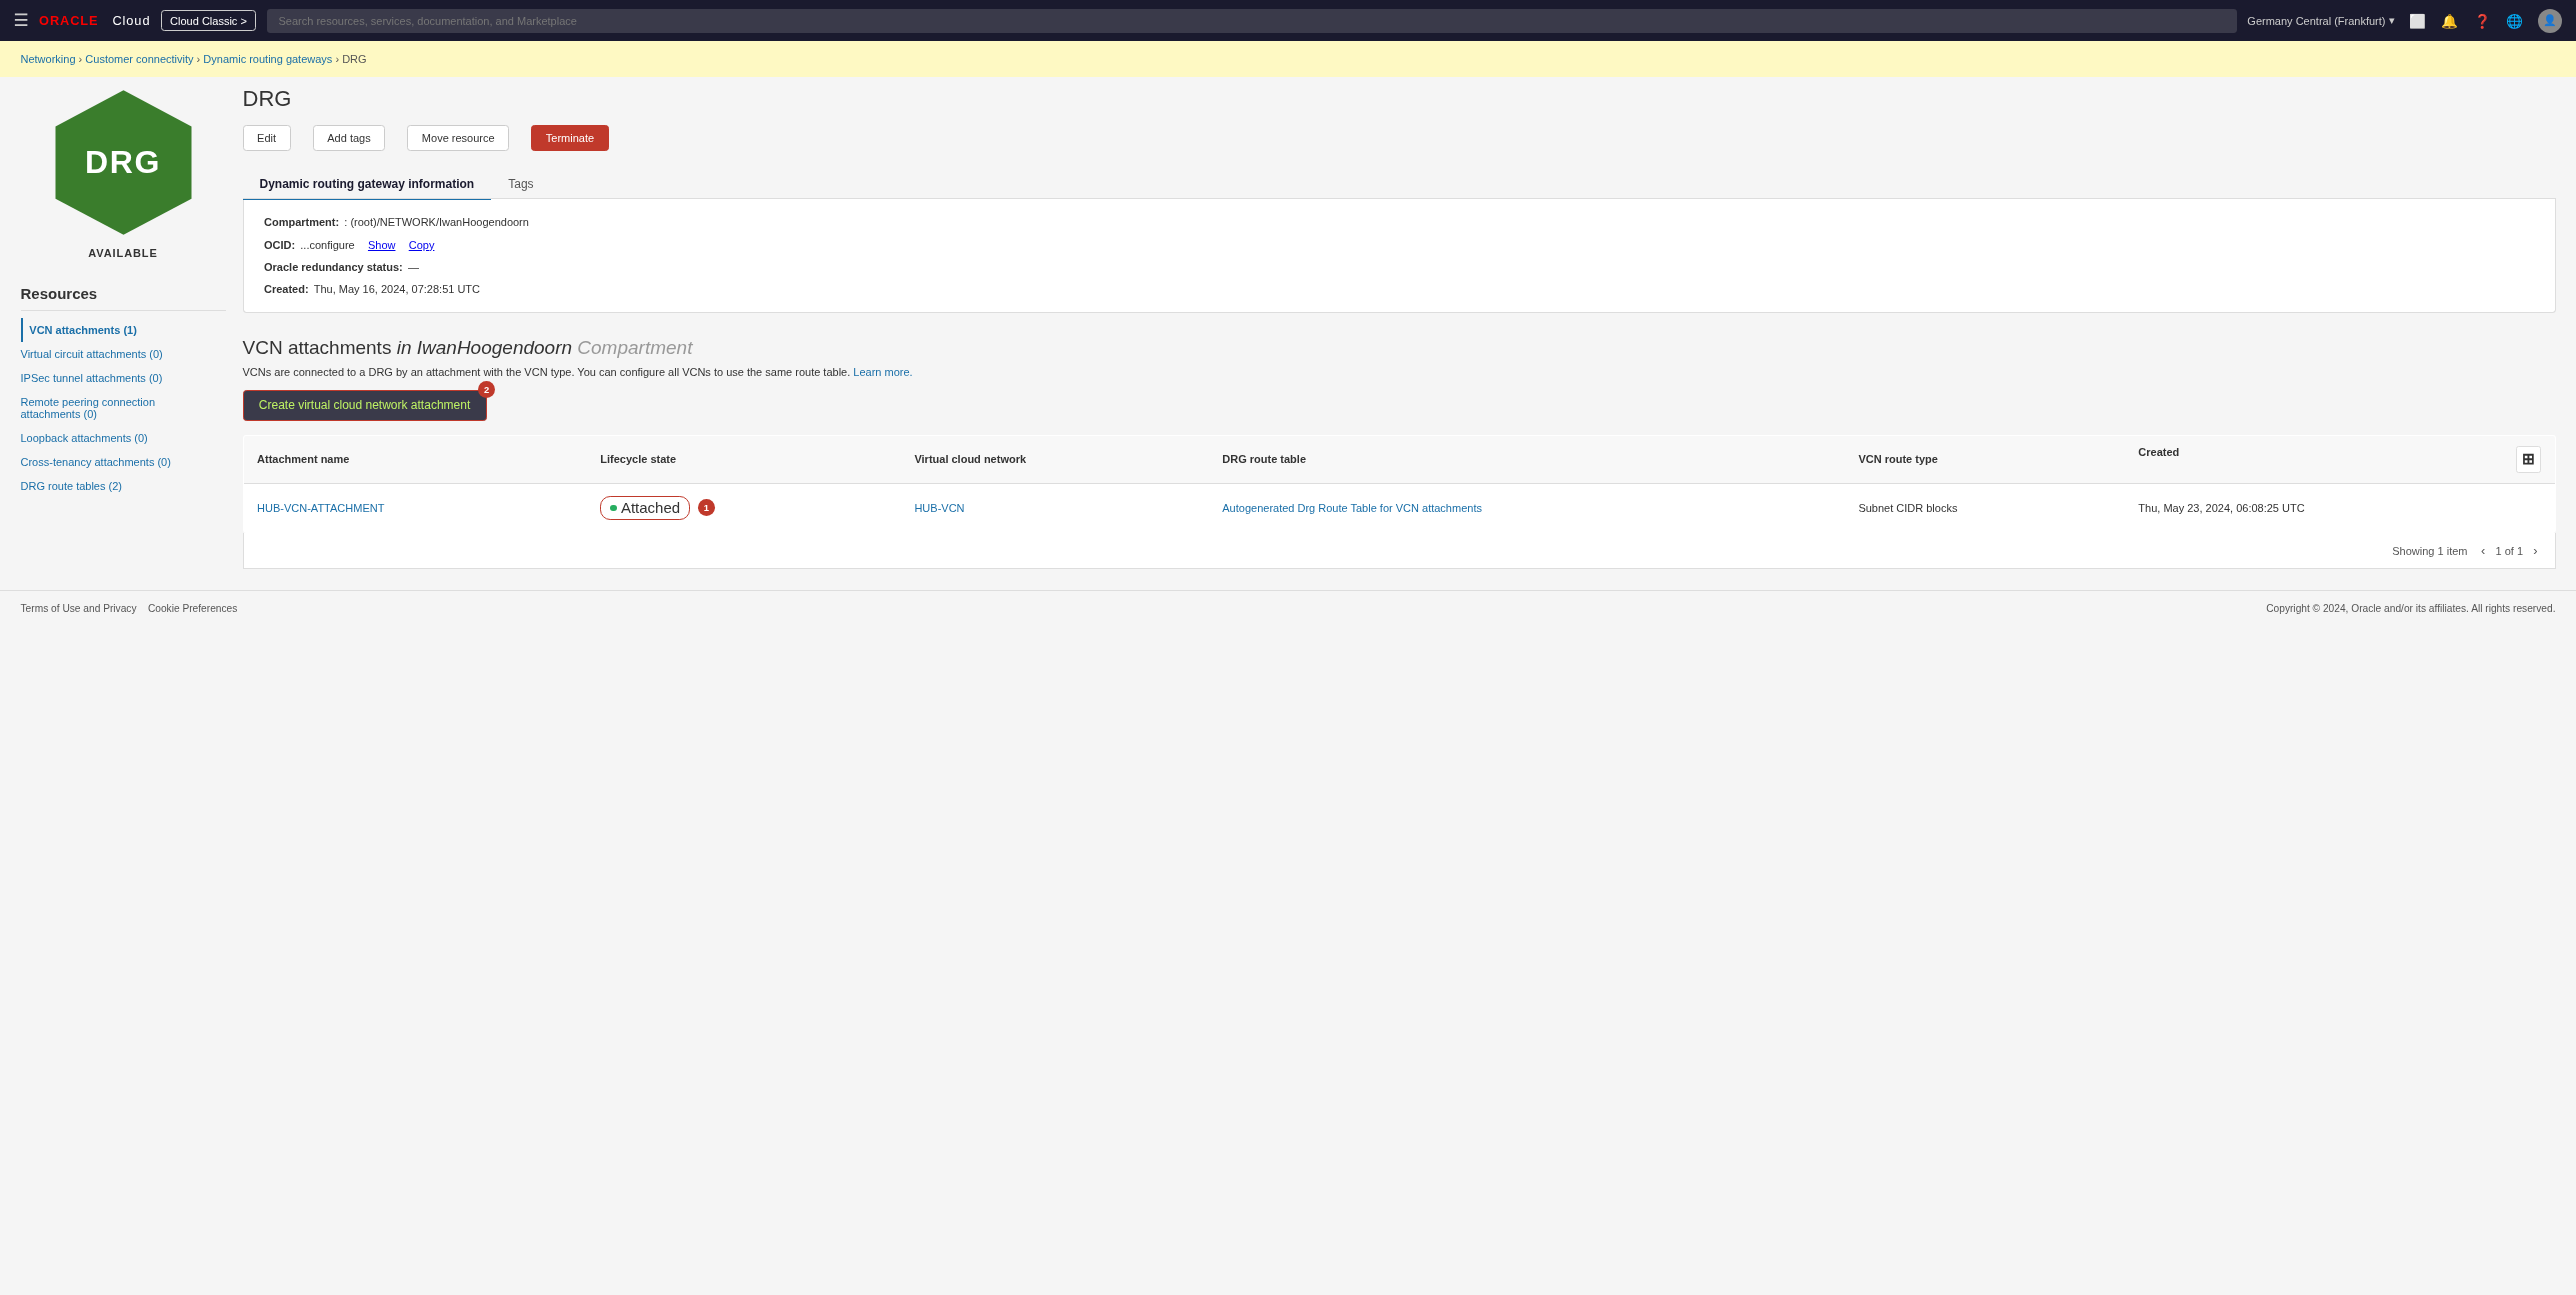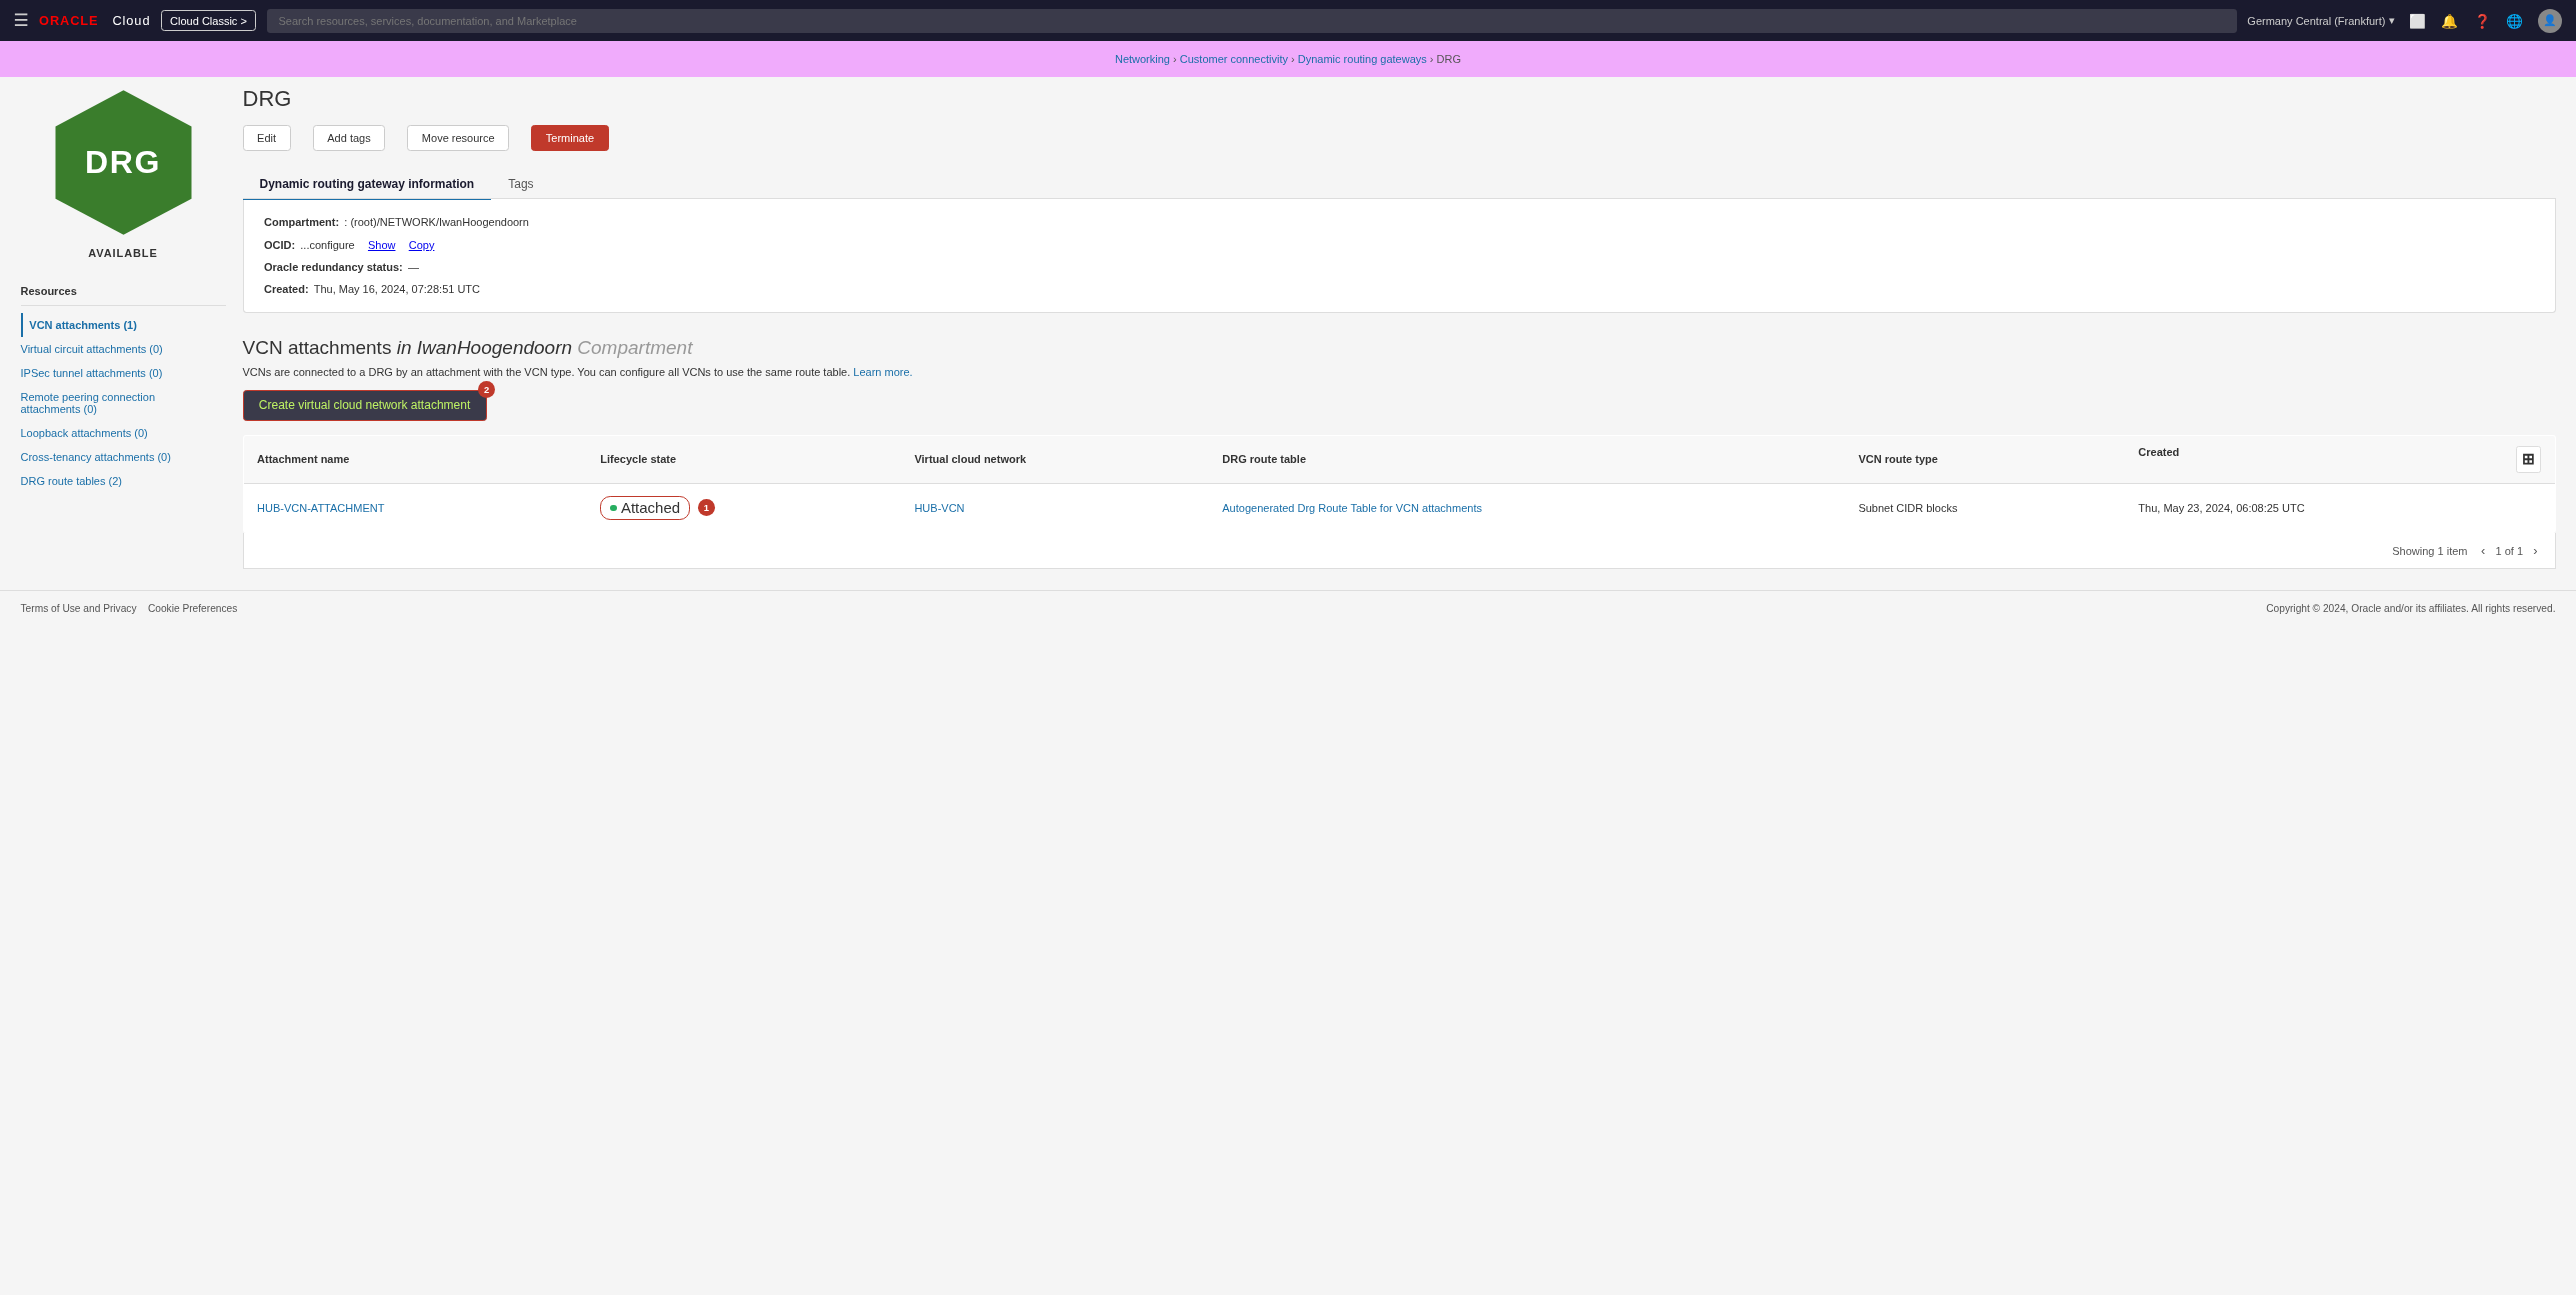--- a/index.html
+++ b/index.html
@@ -43,22 +43,21 @@
     .topnav-icon { width: 19px; height: 19px; display: flex; align-items: center; justify-content: center; cursor: pointer; font-size: 13.6px; }
     .topnav-avatar {
       width: 24px; height: 24px; border-radius: 50%; background: #888;
       display: flex; align-items: center; justify-content: center; font-size: 11px; color: #fff; cursor: pointer;
     }
 
     
     .breadcrumb {
       padding: 12px 20.5px;
       font-size: 11px;
-      background: #f0abfc;
-      text-align: center;
+      background: #fef9c3;
     }
     .breadcrumb a { color: #1a6fa8; text-decoration: none; }
     .breadcrumb span { color: #555; }
 
     
     .main-layout {
       display: flex;
       padding: 0 20.5px 20.5px 20.5px;
       gap: 0;
     }
@@ -95,21 +94,21 @@
       color: #333;
       letter-spacing: 0.9px;
     }
 
     
     .resources-section {
       margin-top: 25.6px;
       width: 100%;
     }
     .resources-title {
-      font-size: 11px;
+      font-size: 15px;
       font-weight: 600;
       color: #333;
       padding: 0 8.5px 8.5px 0;
       border-bottom: 0.9px solid #ddd;
       margin-bottom: 6.8px;
     }
     .sidebar-item {
       padding: 6px 8.5px 6px 0;
       font-size: 11px;
       cursor: pointer;

